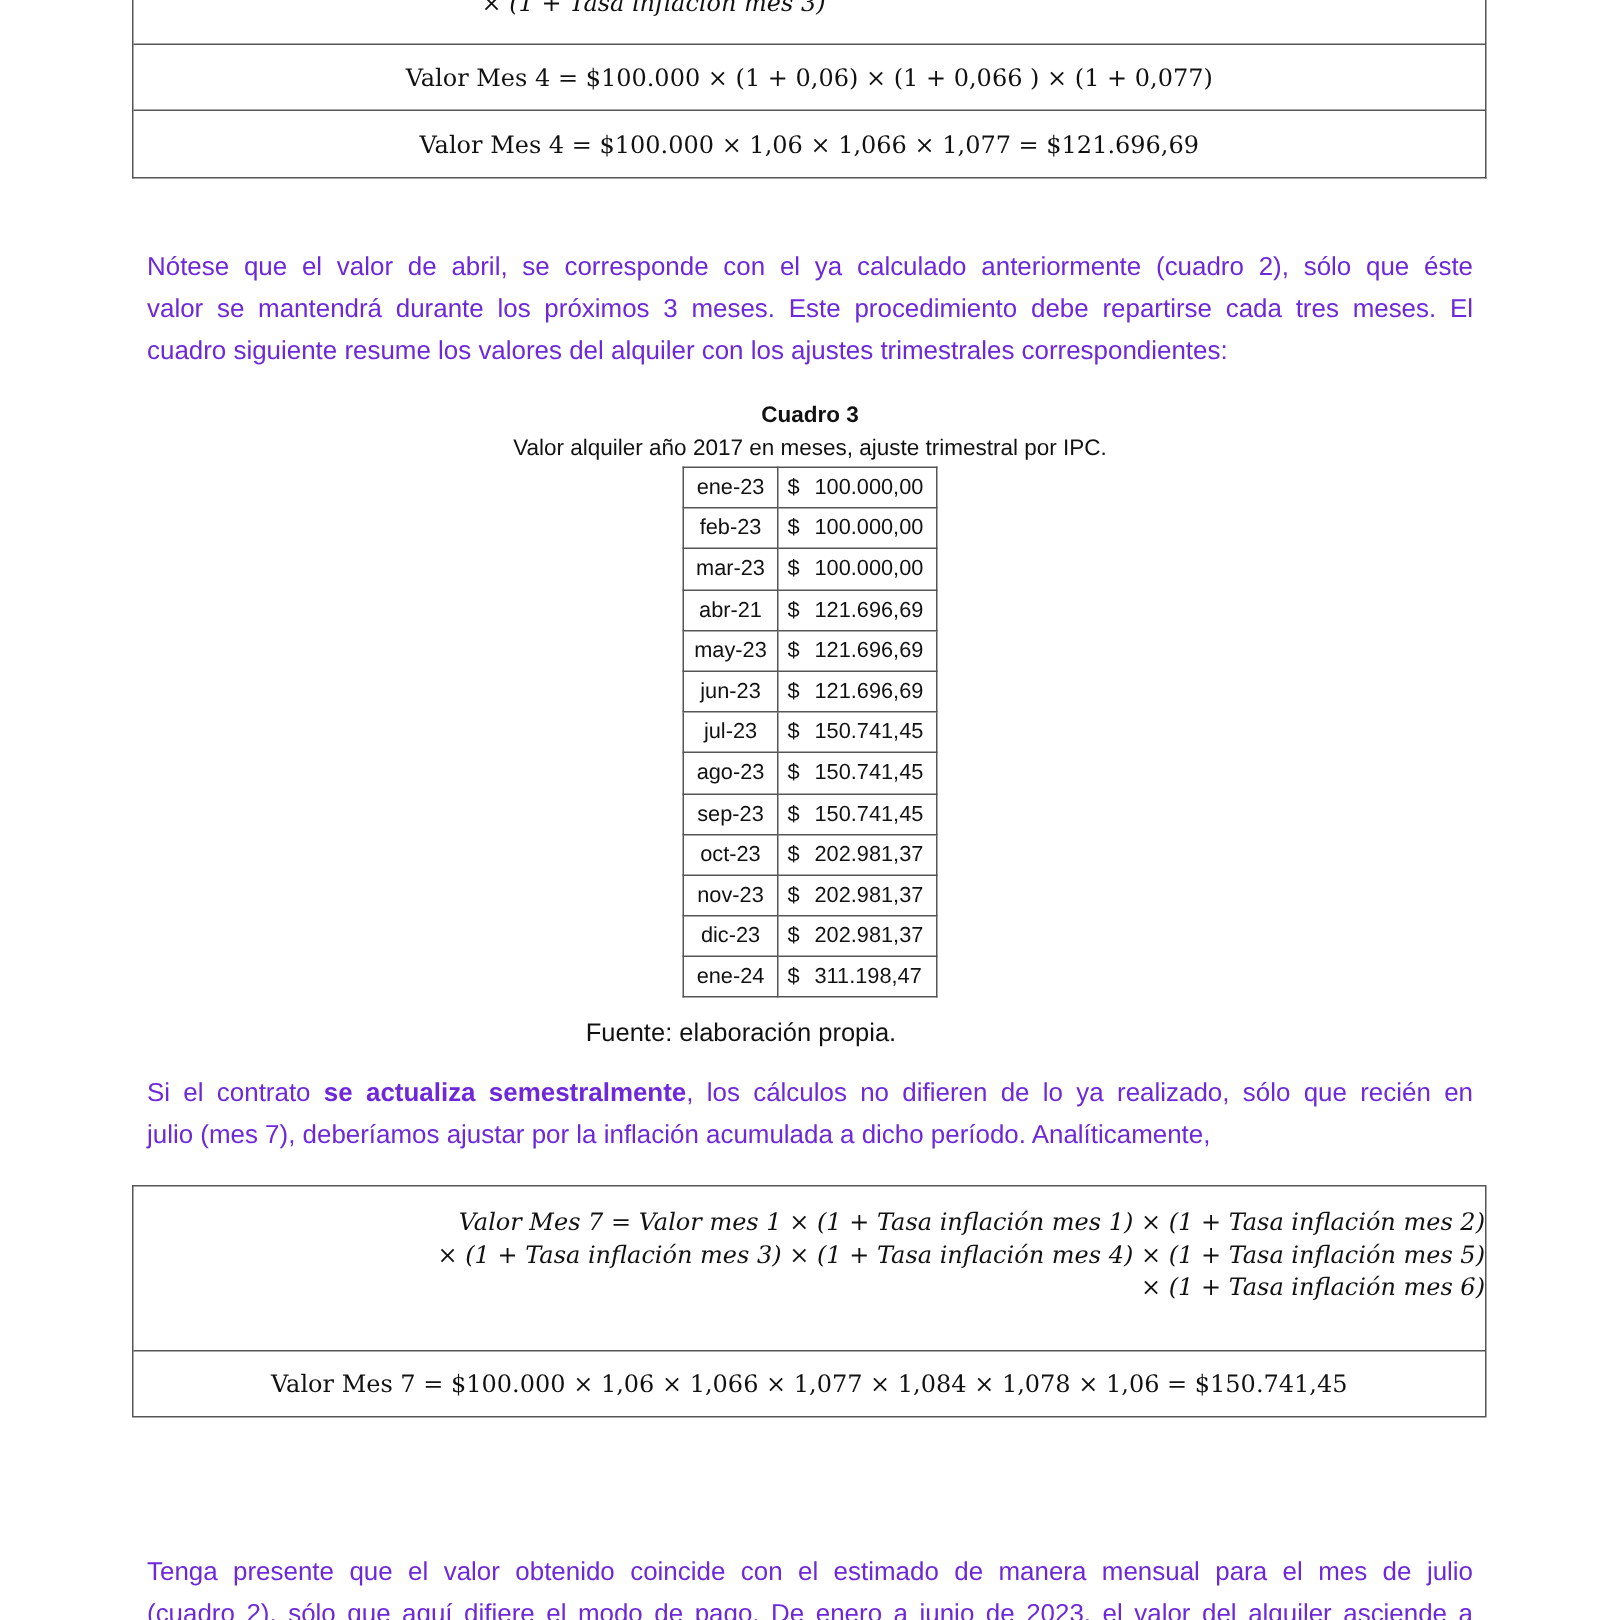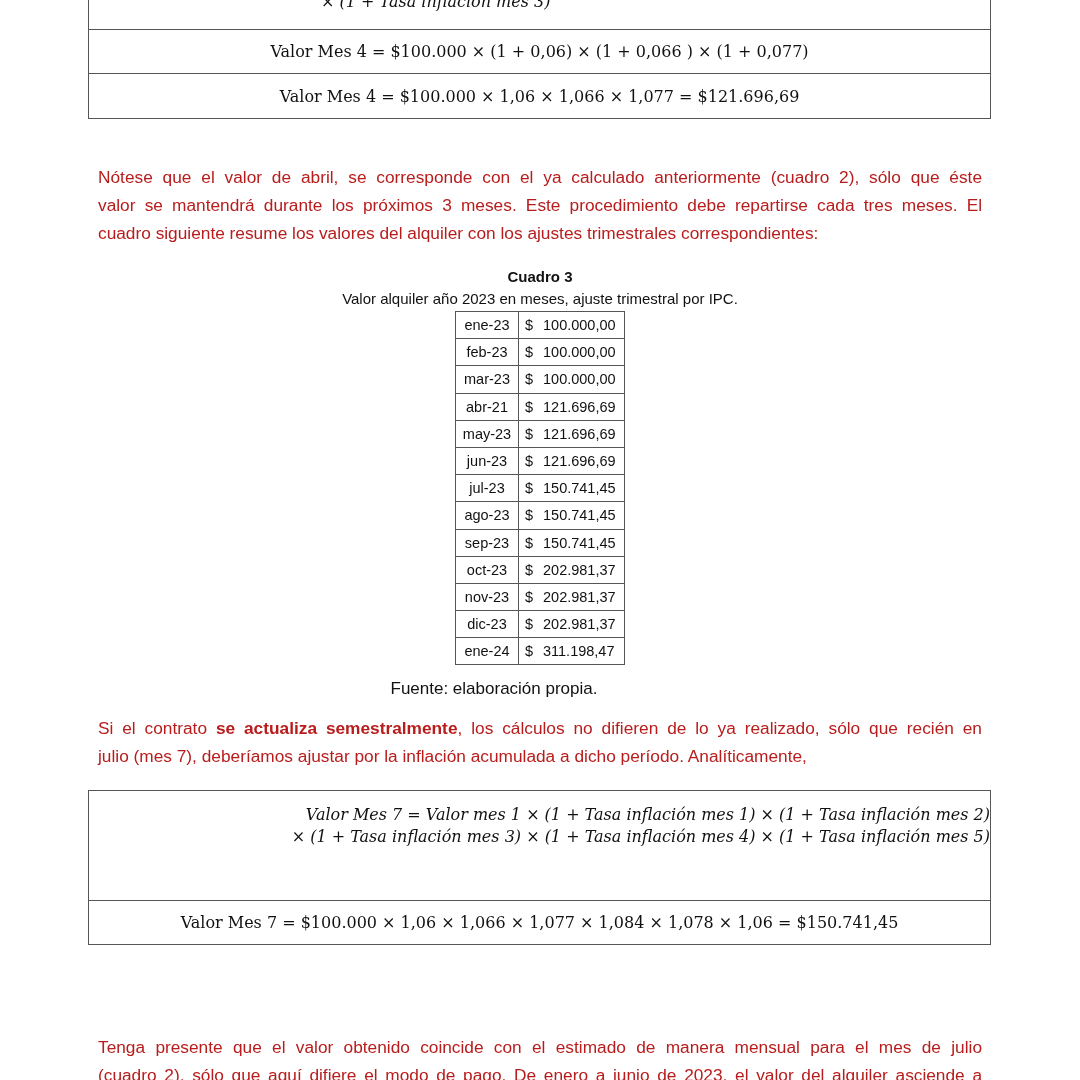--- a/index.html
+++ b/index.html
@@ -14,21 +14,21 @@
   .fcell {
     border-bottom: 1px solid #555; box-sizing: border-box;
     font-family: "DejaVu Serif", serif; font-size: 16px; color: #111;
     display: flex; align-items: center; justify-content: center;
   }
   .fcell:last-child { border-bottom: none; }
   .mi { font-style: italic; }
   .para {
     position: absolute; left: 98px; width: 884px;
     font-family: "Liberation Sans", sans-serif; font-size: 17.3px; line-height: 28px;
-    text-align: justify; color: #b91c1c;
+    text-align: justify; color: #6d28d9;
   }
   .para b { font-weight: bold; }
   .caption-title {
     position: absolute; left: 0; width: 1080px; text-align: center;
     font-weight: bold; font-size: 15px; top: 268px;
   }
   .caption-sub {
     position: absolute; left: 0; width: 1080px; text-align: center;
     font-size: 15px; top: 290px;
   }
@@ -62,21 +62,21 @@
   </div>
 </div>
 
 <div class="para" style="top:163px;">
   <div class="line" style="text-align:justify; text-align-last:justify;">Nótese que el valor de abril, se corresponde con el ya calculado anteriormente (cuadro 2), sólo que éste</div>
   <div class="line" style="text-align:justify; text-align-last:justify;">valor se mantendrá durante los próximos 3 meses. Este procedimiento debe repartirse cada tres meses. El</div>
   <div class="line">cuadro siguiente resume los valores del alquiler con los ajustes trimestrales correspondientes:</div>
 </div>
 
 <div class="caption-title">Cuadro 3</div>
-<div class="caption-sub">Valor alquiler año 2023 en meses, ajuste trimestral por IPC.</div>
+<div class="caption-sub">Valor alquiler año 2017 en meses, ajuste trimestral por IPC.</div>
 
 <table class="c3">
   <tbody id="c3body">
       <tr>
         <td class="m">ene-23</td>
         <td class="v"><span class="cur">$</span><span>100.000,00</span></td>
       </tr>
       <tr>
         <td class="m">feb-23</td>
         <td class="v"><span class="cur">$</span><span>100.000,00</span></td>
@@ -134,20 +134,21 @@
   <div class="line" style="text-align-last:justify;">
     <span>Si el contrato </span><b>se actualiza semestralmente</b><span>, los cálculos no difieren de lo ya realizado, sólo que recién en</span>
   </div>
   <div class="line">julio (mes 7), deberíamos ajustar por la inflación acumulada a dicho período. Analíticamente,</div>
 </div>
 
 <div class="formula-box" style="top:790px;">
   <div class="fcell" style="height:110px; flex-direction:column; align-items:flex-end; justify-content:flex-start; padding-top:13px; line-height:21.5px;">
     <div class="line mi" style="padding-left:29px;">Valor Mes 7 = Valor mes 1  × (1 + Tasa inflación mes 1) × (1 + Tasa inflación mes 2)</div>
     <div class="line mi" style="padding-left:160px;">× (1 + Tasa inflación mes 3) × (1 + Tasa inflación mes 4) × (1 + Tasa inflación mes 5)</div>
+    <div class="line mi" style="padding-left:160px;">× (1 + Tasa inflación mes 6)</div>
   </div>
   <div class="fcell" style="height:43px;">
     <span class="line">Valor Mes 7 = $100.000  × 1,06  × 1,066 × 1,077 × 1,084 × 1,078 × 1,06 = $150.741,45</span>
   </div>
 </div>
 
 <div class="para" style="top:1033px;">
   <div class="line" style="text-align-last:justify;">Tenga presente que el valor obtenido coincide con el estimado de manera mensual para el mes de julio</div>
   <div class="line" style="text-align-last:justify;">(cuadro 2), sólo que aquí difiere el modo de pago. De enero a junio de 2023, el valor del alquiler asciende a</div>
 </div>

